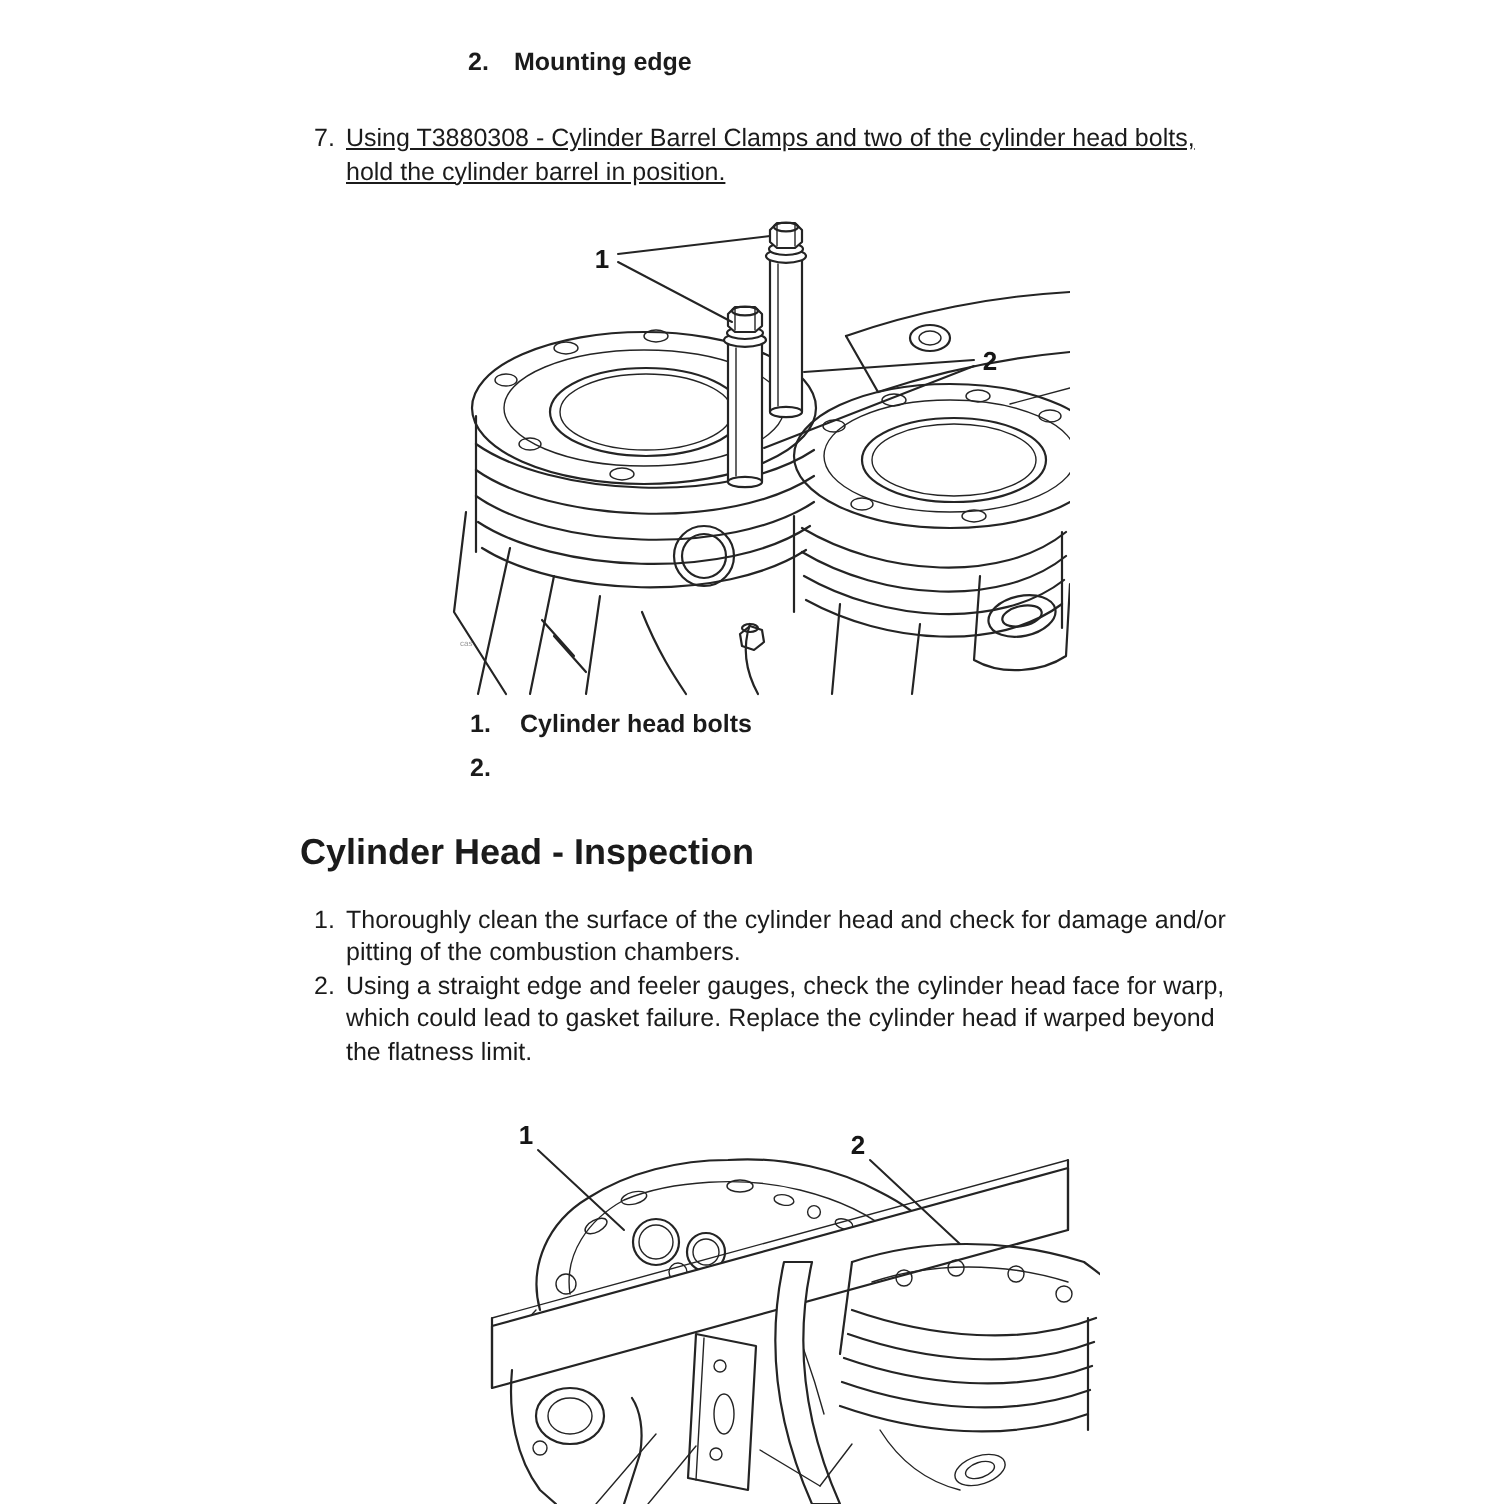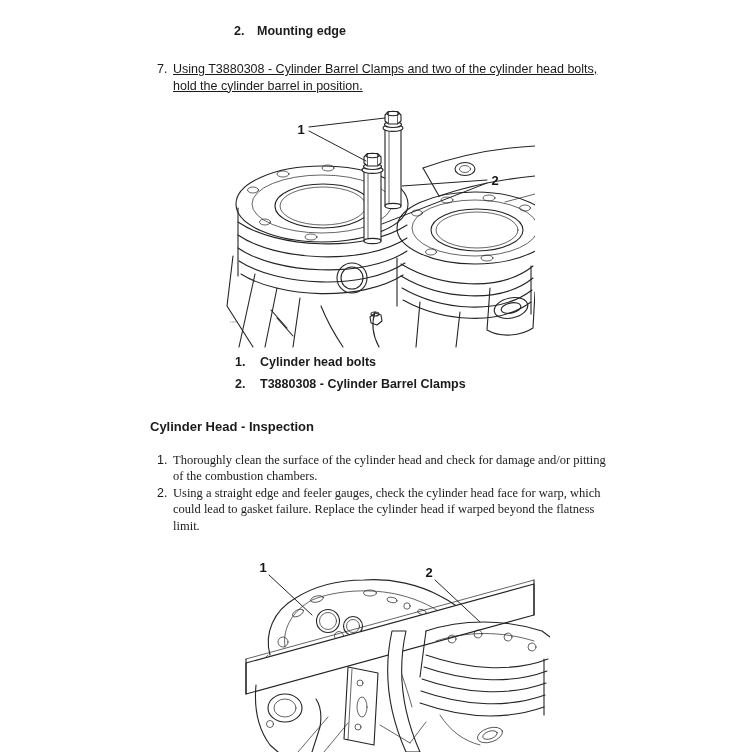--- a/index.html
+++ b/index.html
@@ -22,26 +22,26 @@
   }
   .step-par .num{width:16px;flex:0 0 16px;}
   .step-par .txt{flex:1;text-decoration:underline;}
   
   .fig1{left:225px;top:106px;width:310px;height:242px;}
   
   .fig-caption{left:235px;top:355px;font-size:12.5px;font-weight:bold;}
   .fig-caption .row{display:flex;height:22px;align-items:flex-start;line-height:15px;}
   .fig-caption .cap-num{width:25px;}
   
-  .section-heading{left:150px;top:417px;font-size:13px;font-weight:bold;line-height:19px;}
+  .section-heading{left:150px;top:417px;font-size:18px;font-weight:bold;line-height:19px;}
   
   .section-steps{left:157px;top:452px;width:462px;font-size:12.5px;line-height:16.4px;}
   .section-steps .item{display:flex;}
   .section-steps .num{width:16px;flex:0 0 16px;}
-  .section-steps .txt{flex:1;font-family:Liberation Serif, serif;}
+  .section-steps .txt{flex:1;}
   
   .fig2{left:240px;top:555px;width:310px;height:197px;}
   svg{display:block;}
   svg path,svg ellipse,svg circle,svg line,svg polygon,svg rect{
     fill:none;stroke:#242424;stroke-width:1.1;stroke-linecap:round;stroke-linejoin:round;
   }
   svg .thin{stroke-width:0.7;}
   svg .wfill{fill:#ffffff;}
   svg text{
     fill:#161616;stroke:none;font-family:"Liberation Sans","DejaVu Sans",sans-serif;
@@ -174,21 +174,20 @@
   <text class="tinycode" x="5" y="217">cas</text>
 </svg>
 
 <div class="abs fig-caption">
   <div class="row">
     <span class="cap-num">1.</span>
     <span>Cylinder head bolts</span>
   </div>
   <div class="row">
     <span class="cap-num">2.</span>
-    <span>T3880308 - Cylinder Barrel Clamps</span>
   </div>
 </div>
 
 <div class="abs section-heading">Cylinder Head - Inspection</div>
 
 <div class="abs section-steps">
   <div class="item">
     <span class="num">1.</span>
     <span class="txt">Thoroughly clean the surface of the cylinder head and check for damage and/or pitting of the combustion chambers.</span>
   </div>

